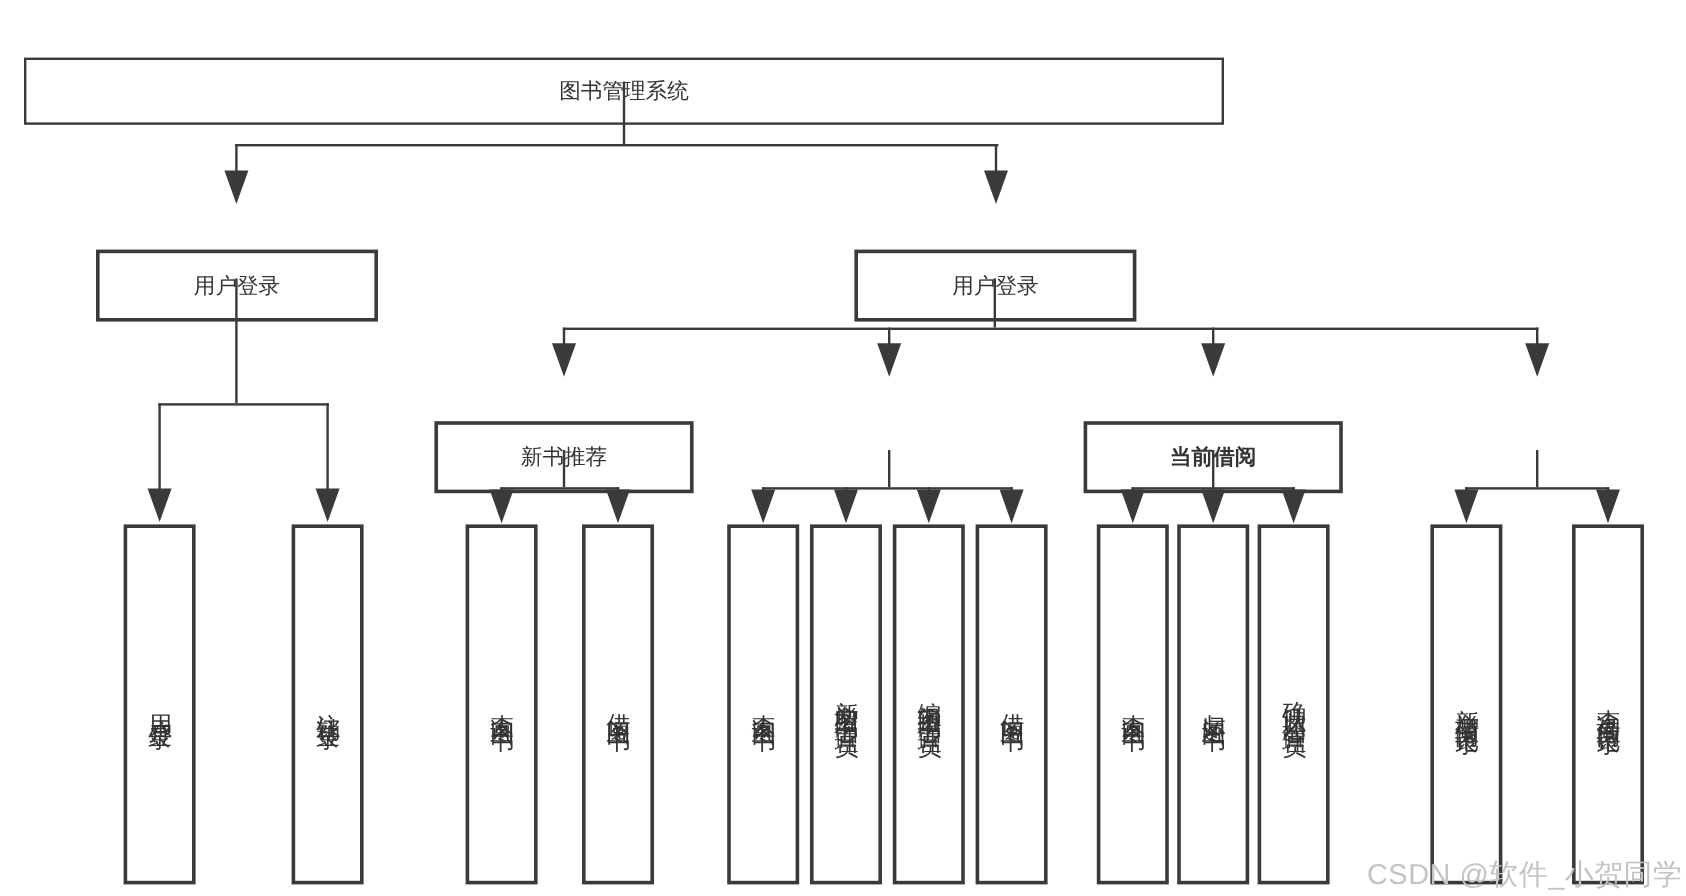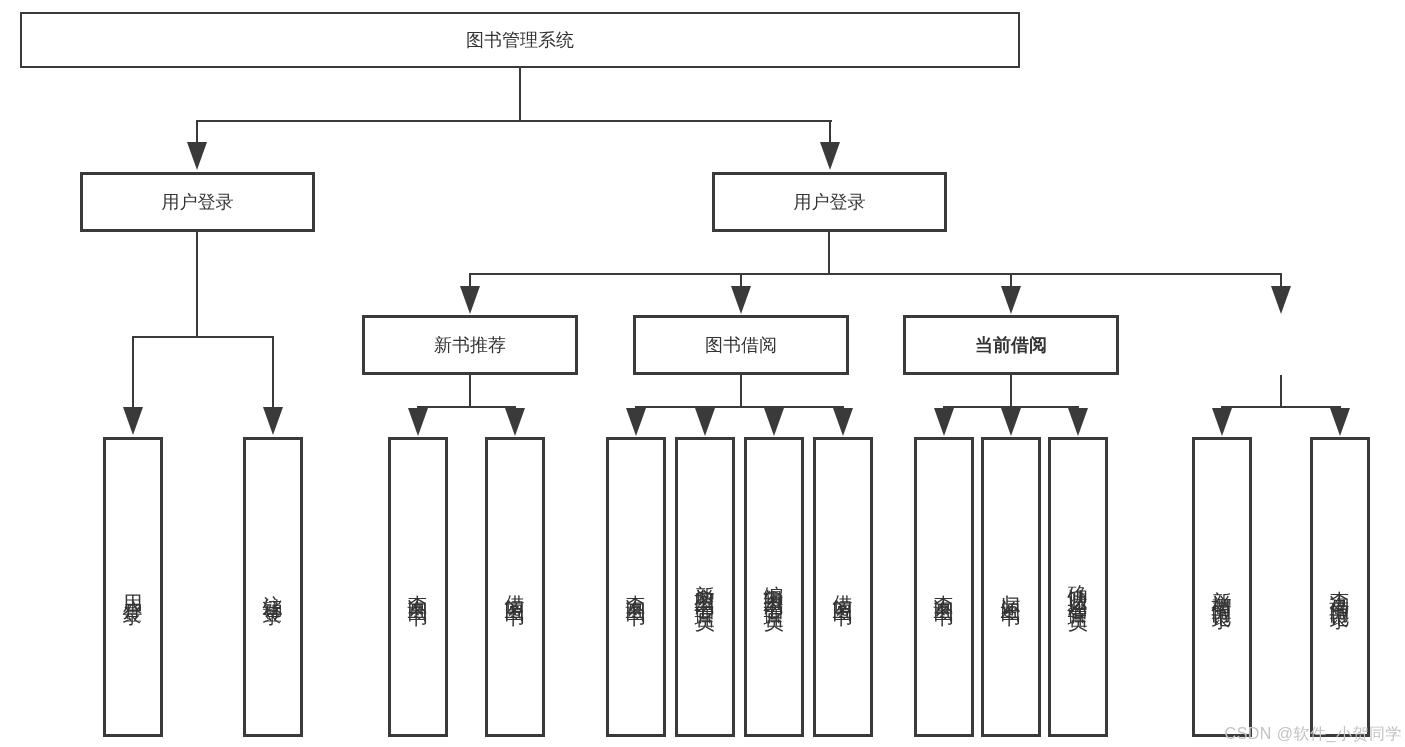--- a/index.html
+++ b/index.html
@@ -9,21 +9,21 @@
     --watermark:#c3c3c3;
     --background:#ffffff;
   }
   html,body{margin:0;padding:0;background:var(--background);}
   body{font-family:"Liberation Sans","DejaVu Sans",sans-serif;}
   #canvas{position:relative;width:1405px;height:747px;background:var(--background);overflow:hidden;}
   .hbox{
     position:absolute;box-sizing:border-box;
     border:3px solid var(--line);background:var(--box-bg);
     display:flex;align-items:center;justify-content:center;
-    font-size:18px;color:var(--text);white-space:nowrap;
+    font-size:18px;color:var(--text);white-space:nowrap;margin-top:36px;
   }
   .hbox.root{border-width:2px;}
   .vbox{
     position:absolute;box-sizing:border-box;top:437px;width:60px;height:300px;
     border:3px solid var(--line);background:var(--box-bg);
     display:flex;align-items:center;justify-content:center;
   }
   .vtext{
     writing-mode:vertical-lr;text-orientation:mixed;
     font-size:20px;letter-spacing:4px;line-height:1;
@@ -32,21 +32,21 @@
   .vl{position:absolute;width:2px;background:var(--line);}
   .hl{position:absolute;height:2px;background:var(--line);}
   .arrow{
     position:absolute;width:0;height:0;
     border-left:10px solid transparent;
     border-right:10px solid transparent;
     border-top:28px solid var(--line);
   }
   #watermark{
     position:absolute;right:3px;bottom:2px;z-index:10;
-    font-size:16px;color:var(--watermark);letter-spacing:0.5px;
+    font-size:24px;color:var(--watermark);letter-spacing:0.5px;
     pointer-events:none;
   }
 </style>
 </head>
 <body>
 
 <div id="canvas">
 
   <div class="hbox root" style="left:20px;top:12px;width:1000px;height:56px;">
     <span>图书管理系统</span>
@@ -79,23 +79,20 @@
   <div class="arrow" style="left:460px;top:286px;"></div>
   <div class="vl" style="left:740px;top:273px;height:14px;"></div>
   <div class="arrow" style="left:731px;top:286px;"></div>
   <div class="vl" style="left:1010px;top:273px;height:14px;"></div>
   <div class="arrow" style="left:1001px;top:286px;"></div>
   <div class="vl" style="left:1280px;top:273px;height:14px;"></div>
   <div class="arrow" style="left:1271px;top:286px;"></div>
 
   <div class="hbox" style="left:362px;top:315px;width:216px;height:60px;">
     <span>新书推荐</span>
-  </div>
-  <div class="hbox" style="left:633px;top:315px;width:216px;height:60px;">
-    <span>图书借阅</span>
   </div>
   <div class="hbox" style="left:903px;top:315px;width:216px;height:60px;font-weight:bold;">
     <span>当前借阅</span>
   </div>
 
   <div class="vl" style="left:469px;top:375px;height:31px;"></div>
   <div class="hl" style="left:417px;top:406px;width:99px;"></div>
   <div class="vl" style="left:417px;top:406px;height:4px;"></div>
   <div class="arrow" style="left:408px;top:408px;"></div>
   <div class="vl" style="left:514px;top:406px;height:4px;"></div>

